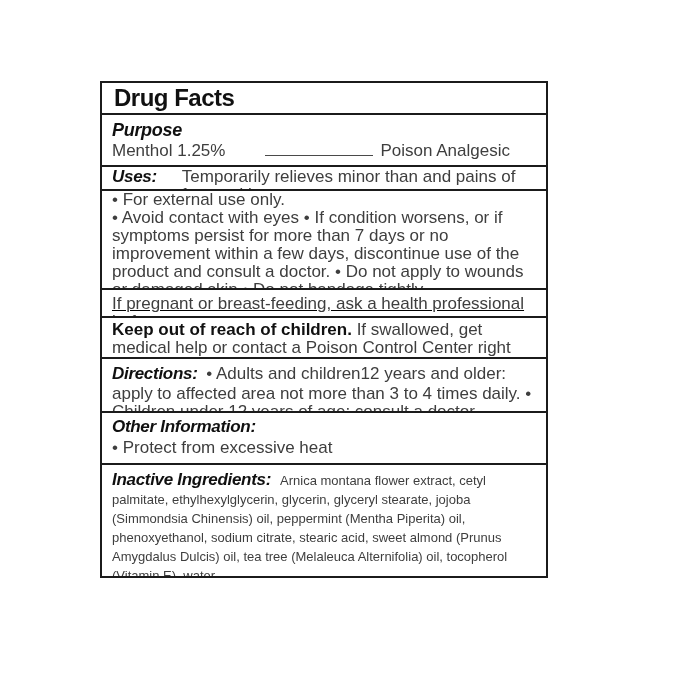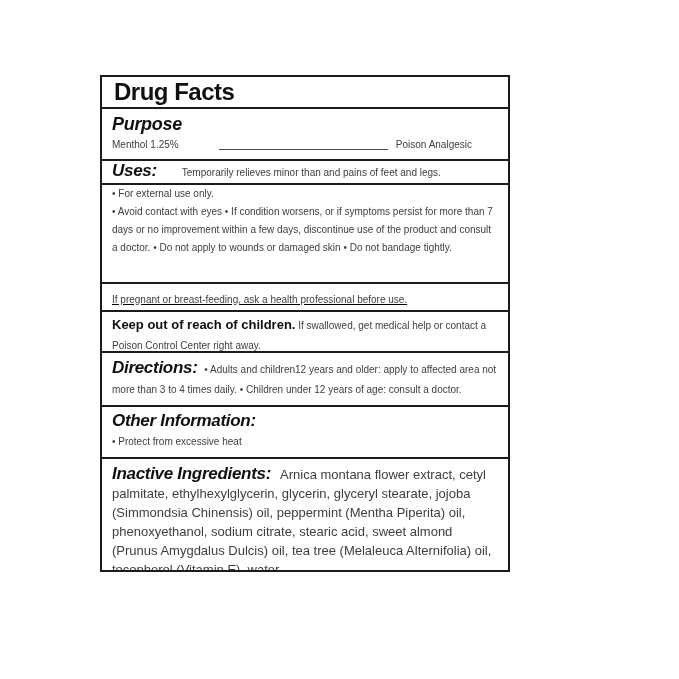--- a/index.html
+++ b/index.html
@@ -9,34 +9,34 @@
     --body:#3e3e3e;
     --background:#ffffff;
     --rule:#4a4a4a;
   }
   *{margin:0;padding:0;box-sizing:border-box;}
   html,body{width:679px;height:679px;background:var(--background);overflow:hidden;}
   body{font-family:"Liberation Sans","DejaVu Sans",sans-serif;-webkit-font-smoothing:antialiased;}
 
   .canvas{position:relative;width:679px;height:679px;background:var(--background);}
   .label-box{
-    position:absolute;left:100px;top:75px;width:410px;
+    position:absolute;left:100px;top:81px;width:448px;
     border:2.5px solid var(--border);
     background:var(--background);
   }
   .sec{padding:0 10px;overflow:hidden;}
   .sec + .sec{border-top:2px solid var(--border);}
 
   
   .hd{
     font-style:italic;font-weight:700;color:var(--heading);
     font-size:17px;letter-spacing:-0.3px;
   }
   .hd-lg{font-size:18px;}
-  .body-txt{font-size:10px;color:var(--body);line-height:18px;}
+  .body-txt{font-size:17px;color:var(--body);line-height:18px;}
 
   
   .sec-title{height:30px;}
   .sec-title h1{
     font-size:24px;font-weight:700;color:var(--heading);
     letter-spacing:-0.5px;line-height:28px;padding:1px 0 0 2px;
   }
 
   
   .sec-active{height:52px;}
@@ -54,21 +54,21 @@
 
   
   .sec-warnings{height:99px;}
   .sec-warnings .hd{display:block;line-height:24px;margin-top:1px;}
 
   
   .sec-pregnancy{height:28px;padding-top:5px;text-decoration:underline;}
 
   
   .sec-keepout{height:41px;padding-top:3px;}
-  .keepout-bold{font-weight:700;color:var(--heading);font-size:13px;line-height:18px;}
+  .keepout-bold{font-weight:700;color:var(--heading);font-size:17px;line-height:18px;}
 
   
   .sec-directions{height:54px;padding-top:4px;}
   .sec-directions .hd{margin-right:4px;line-height:22px;}
 
   
   .sec-other{height:52px;}
   .sec-other .hd{display:block;line-height:24px;margin-top:2px;}
   .other-row{display:flex;}
   .other-left{width:248px;}

